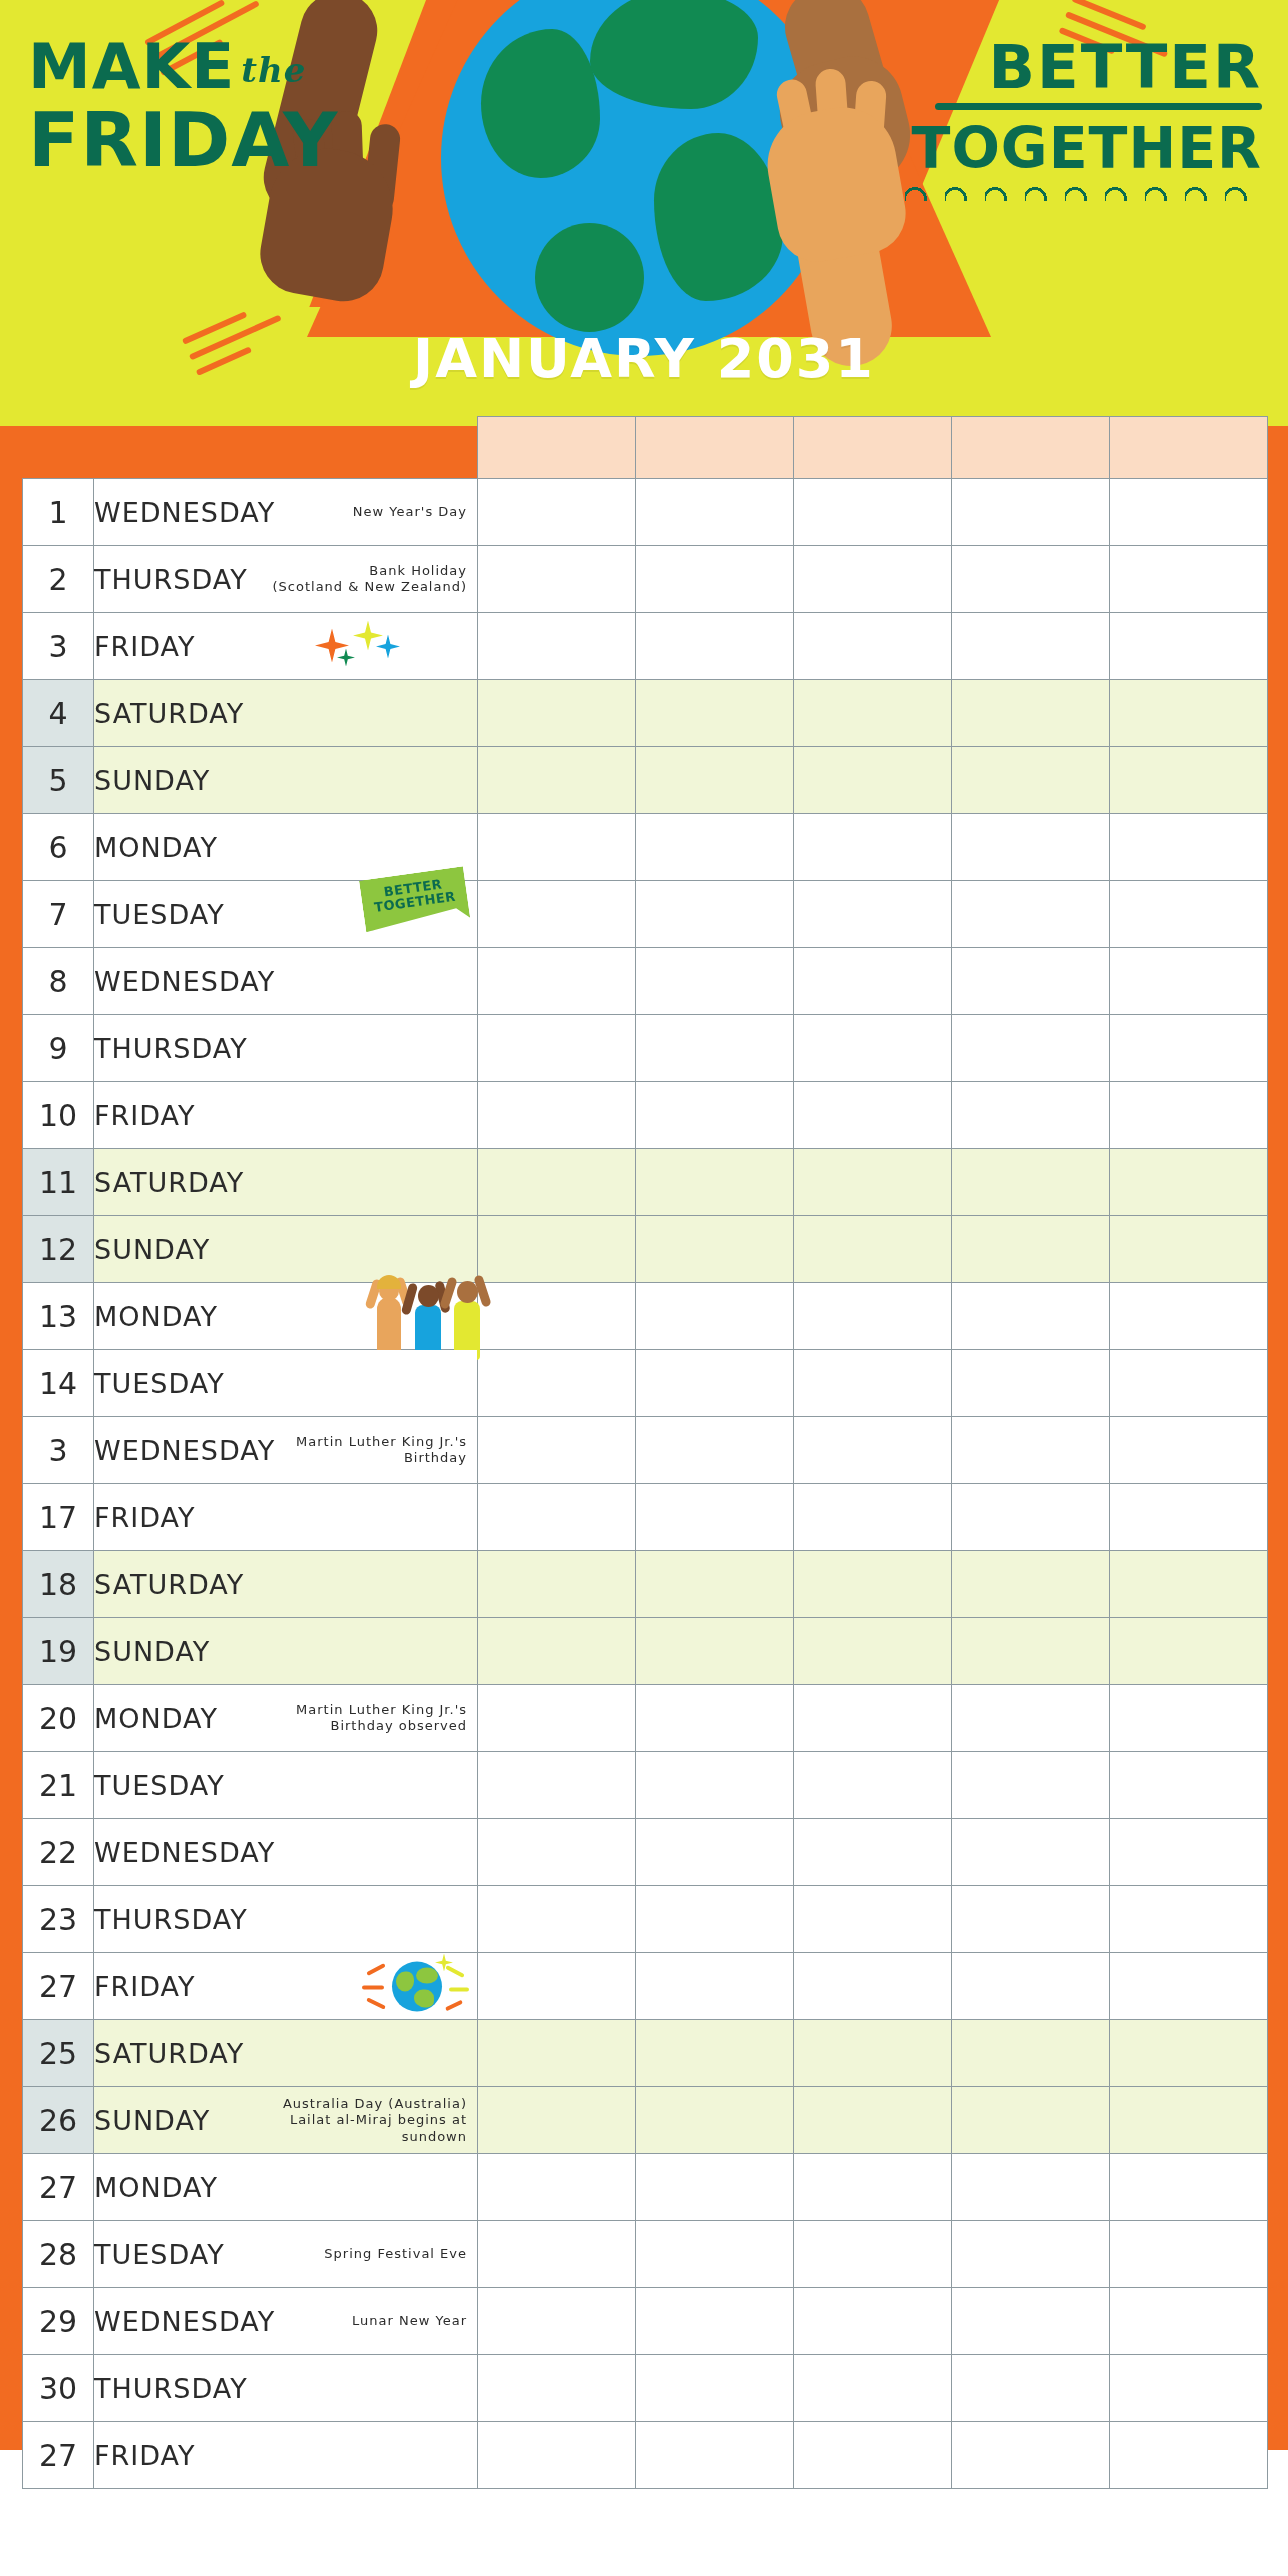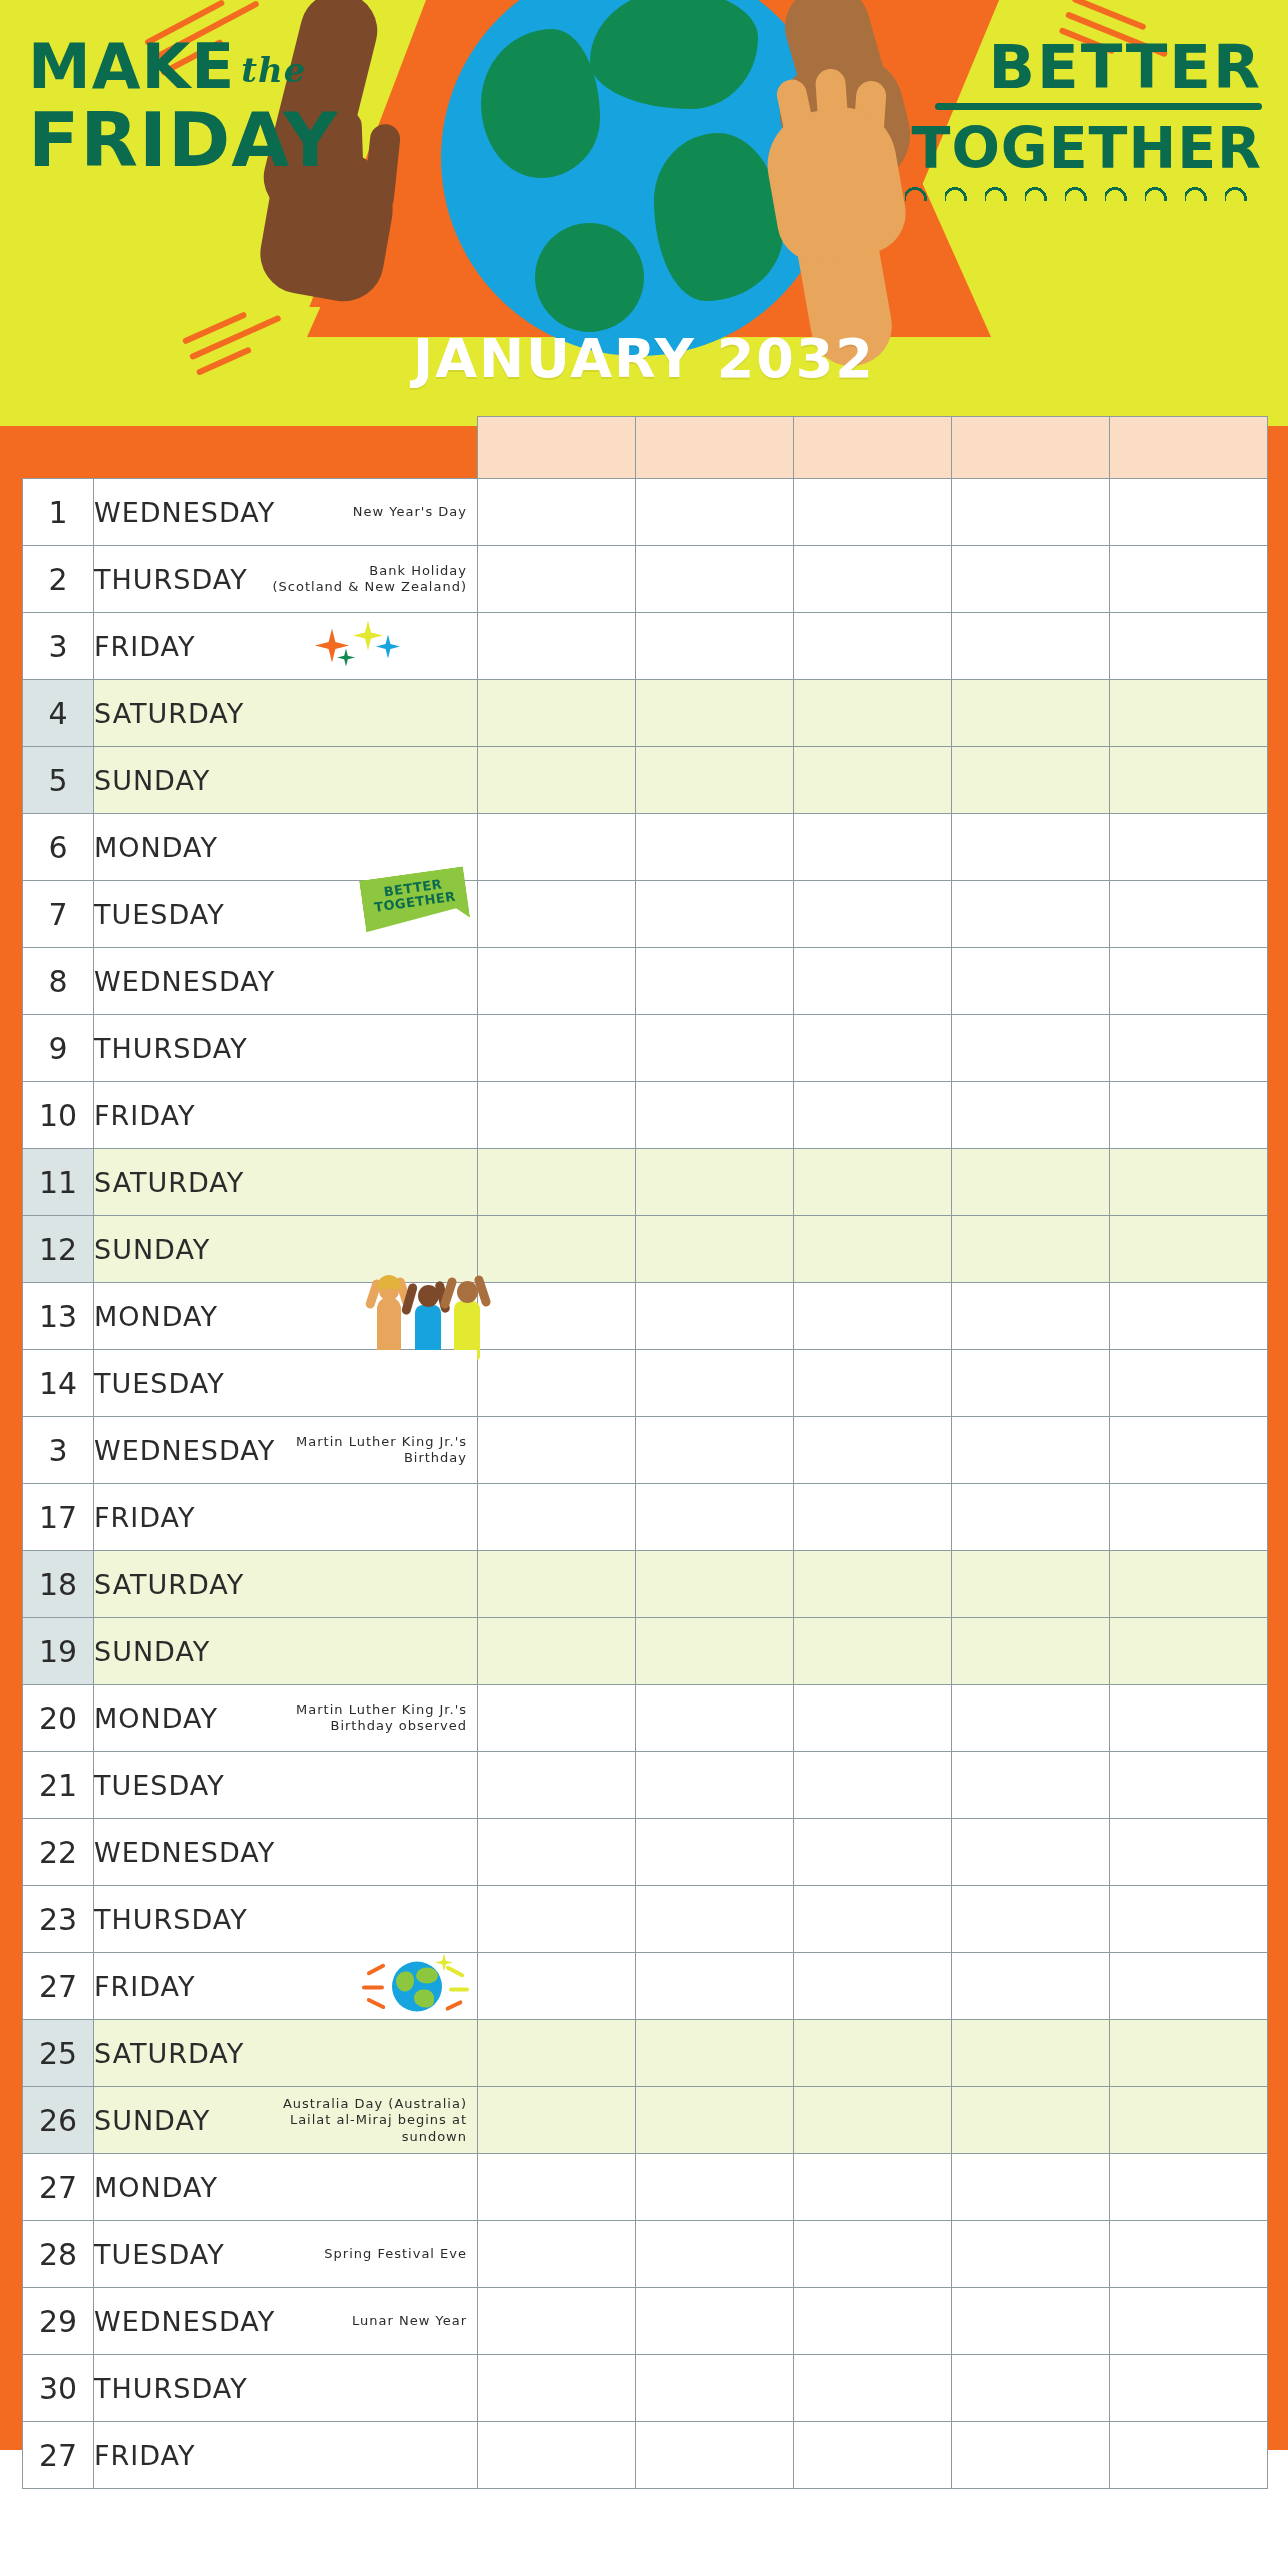--- a/index.html
+++ b/index.html
@@ -399,21 +399,21 @@
       <div class="l2">FRIDAY</div>
     </div>
 
     <div class="headline-right">
       <div class="r1">BETTER</div>
       <div class="underline-bar"></div>
       <div class="r2">TOGETHER</div>
       <div class="squiggle"></div>
     </div>
 
-    <div class="month-title">JANUARY 2032</div>
+    <div class="month-title">JANUARY 2031</div>
   </div>
 
   <div class="grid-wrap">
     <table class="cal">
       <colgroup>
         <col class="c-num">
           <col class="c-day">
         <col class="c-w">
           <col class="c-w">
           <col class="c-w">

